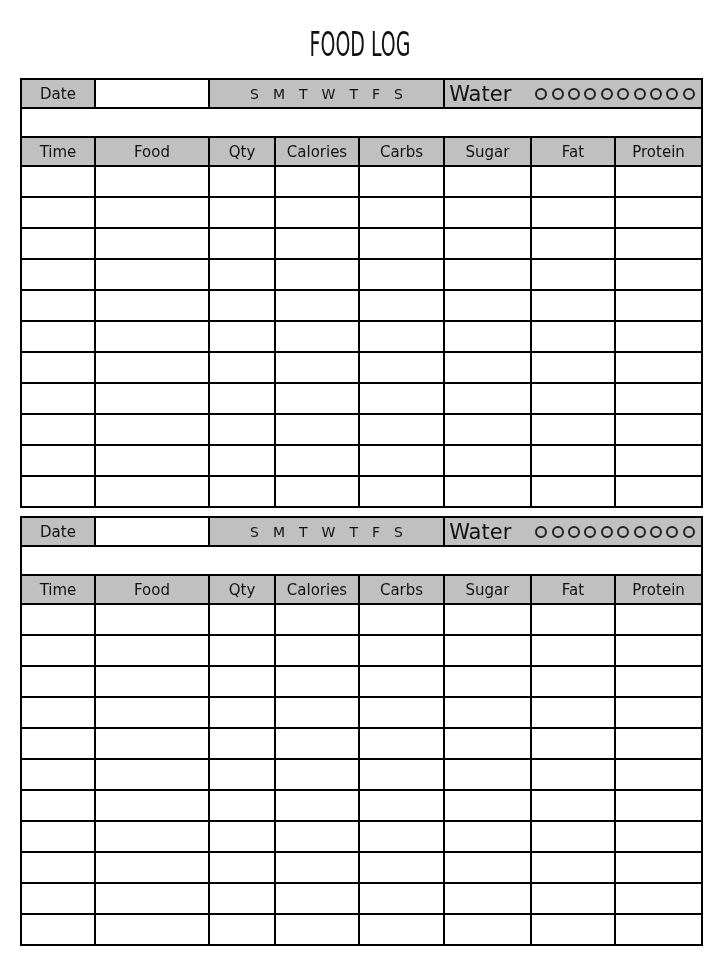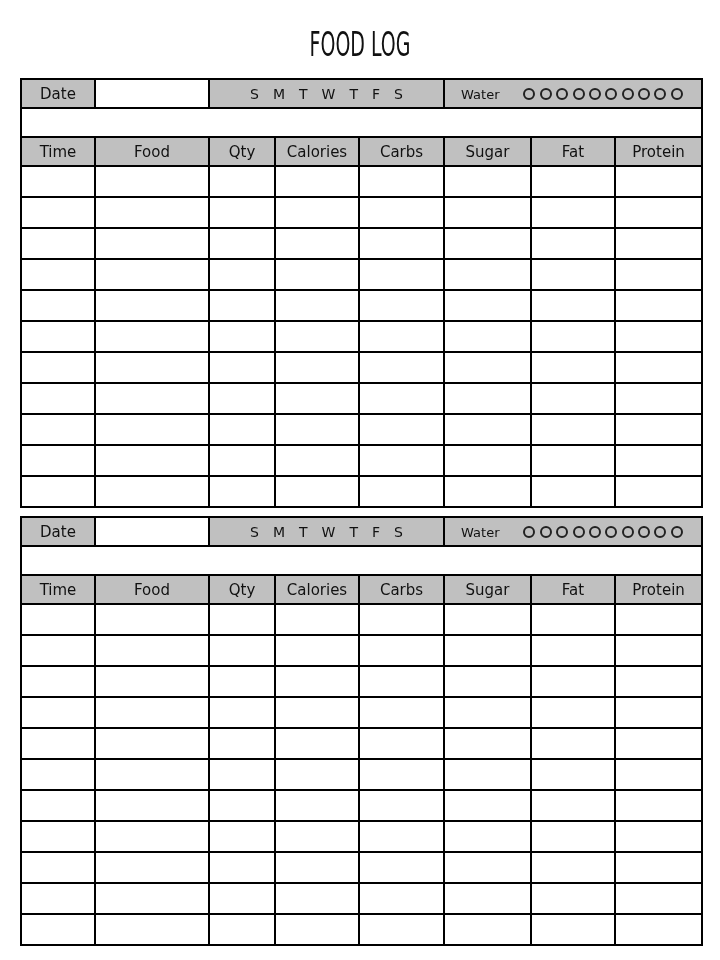--- a/index.html
+++ b/index.html
@@ -12,21 +12,21 @@
   table.log { position:absolute; left:20px; width:681px; border-collapse:collapse; table-layout:fixed; }
   table.log td { border:2px solid #000; padding:0; text-align:center; font-size:15px;
                  font-family:"DejaVu Sans", sans-serif; }
   td.gray { background:#c0c0c0; }
   tr.hdr td { height:27px; }
   tr.note td { height:27px; }
   tr.row td { height:29px; }
   .days span { display:inline-block; margin:0 7px; font-size:14px; }
   .water-circles span { display:inline-block; width:8px; height:8px; border:2px solid #222;
                         border-radius:50%; margin:0 2.2px; vertical-align:middle; }
-  .water-label { font-size:13px; margin-right:17px; vertical-align:middle; }
+  .water-label { font-size:21px; margin-right:17px; vertical-align:middle; }
 </style>
 </head>
 <body>
 
 <div class="title">FOOD LOG</div>
 
 <table class="log" id="log-0" style="top:78px;">
   <colgroup>
     <col style="width:74px">
       <col style="width:114px">

